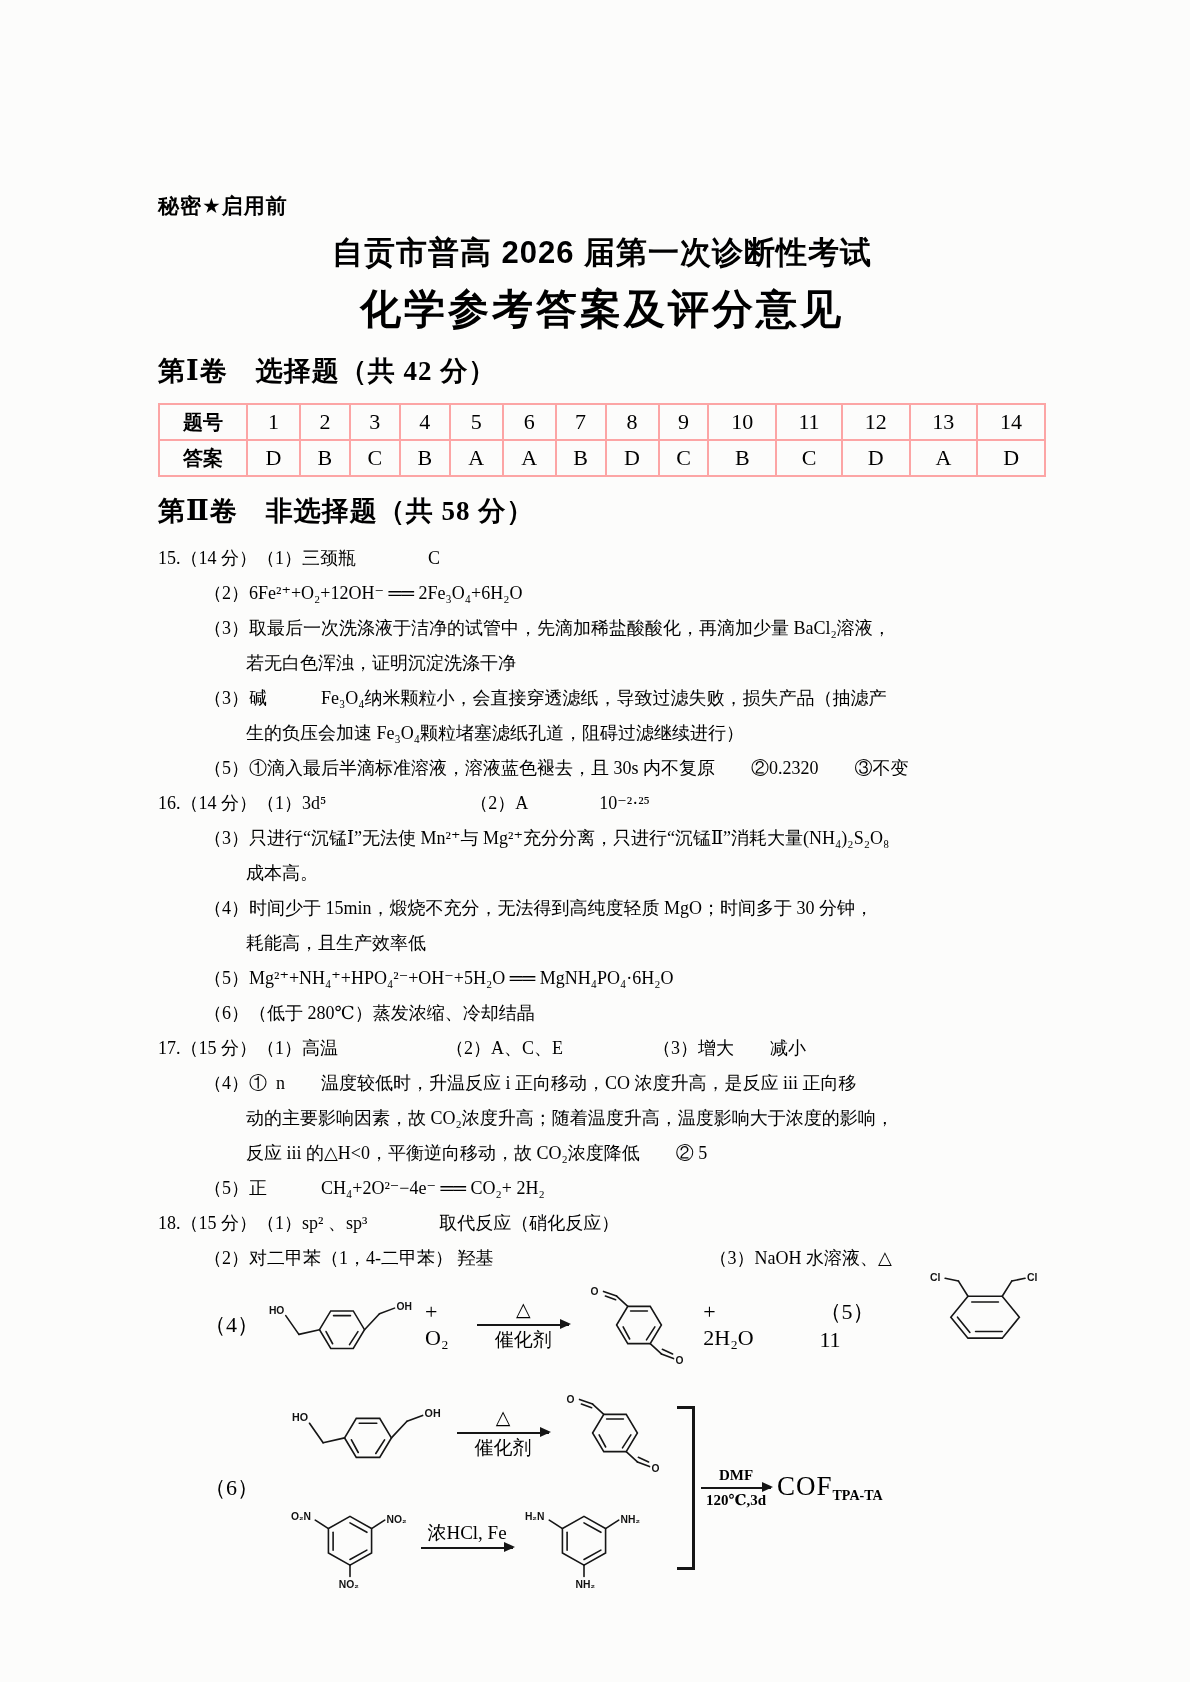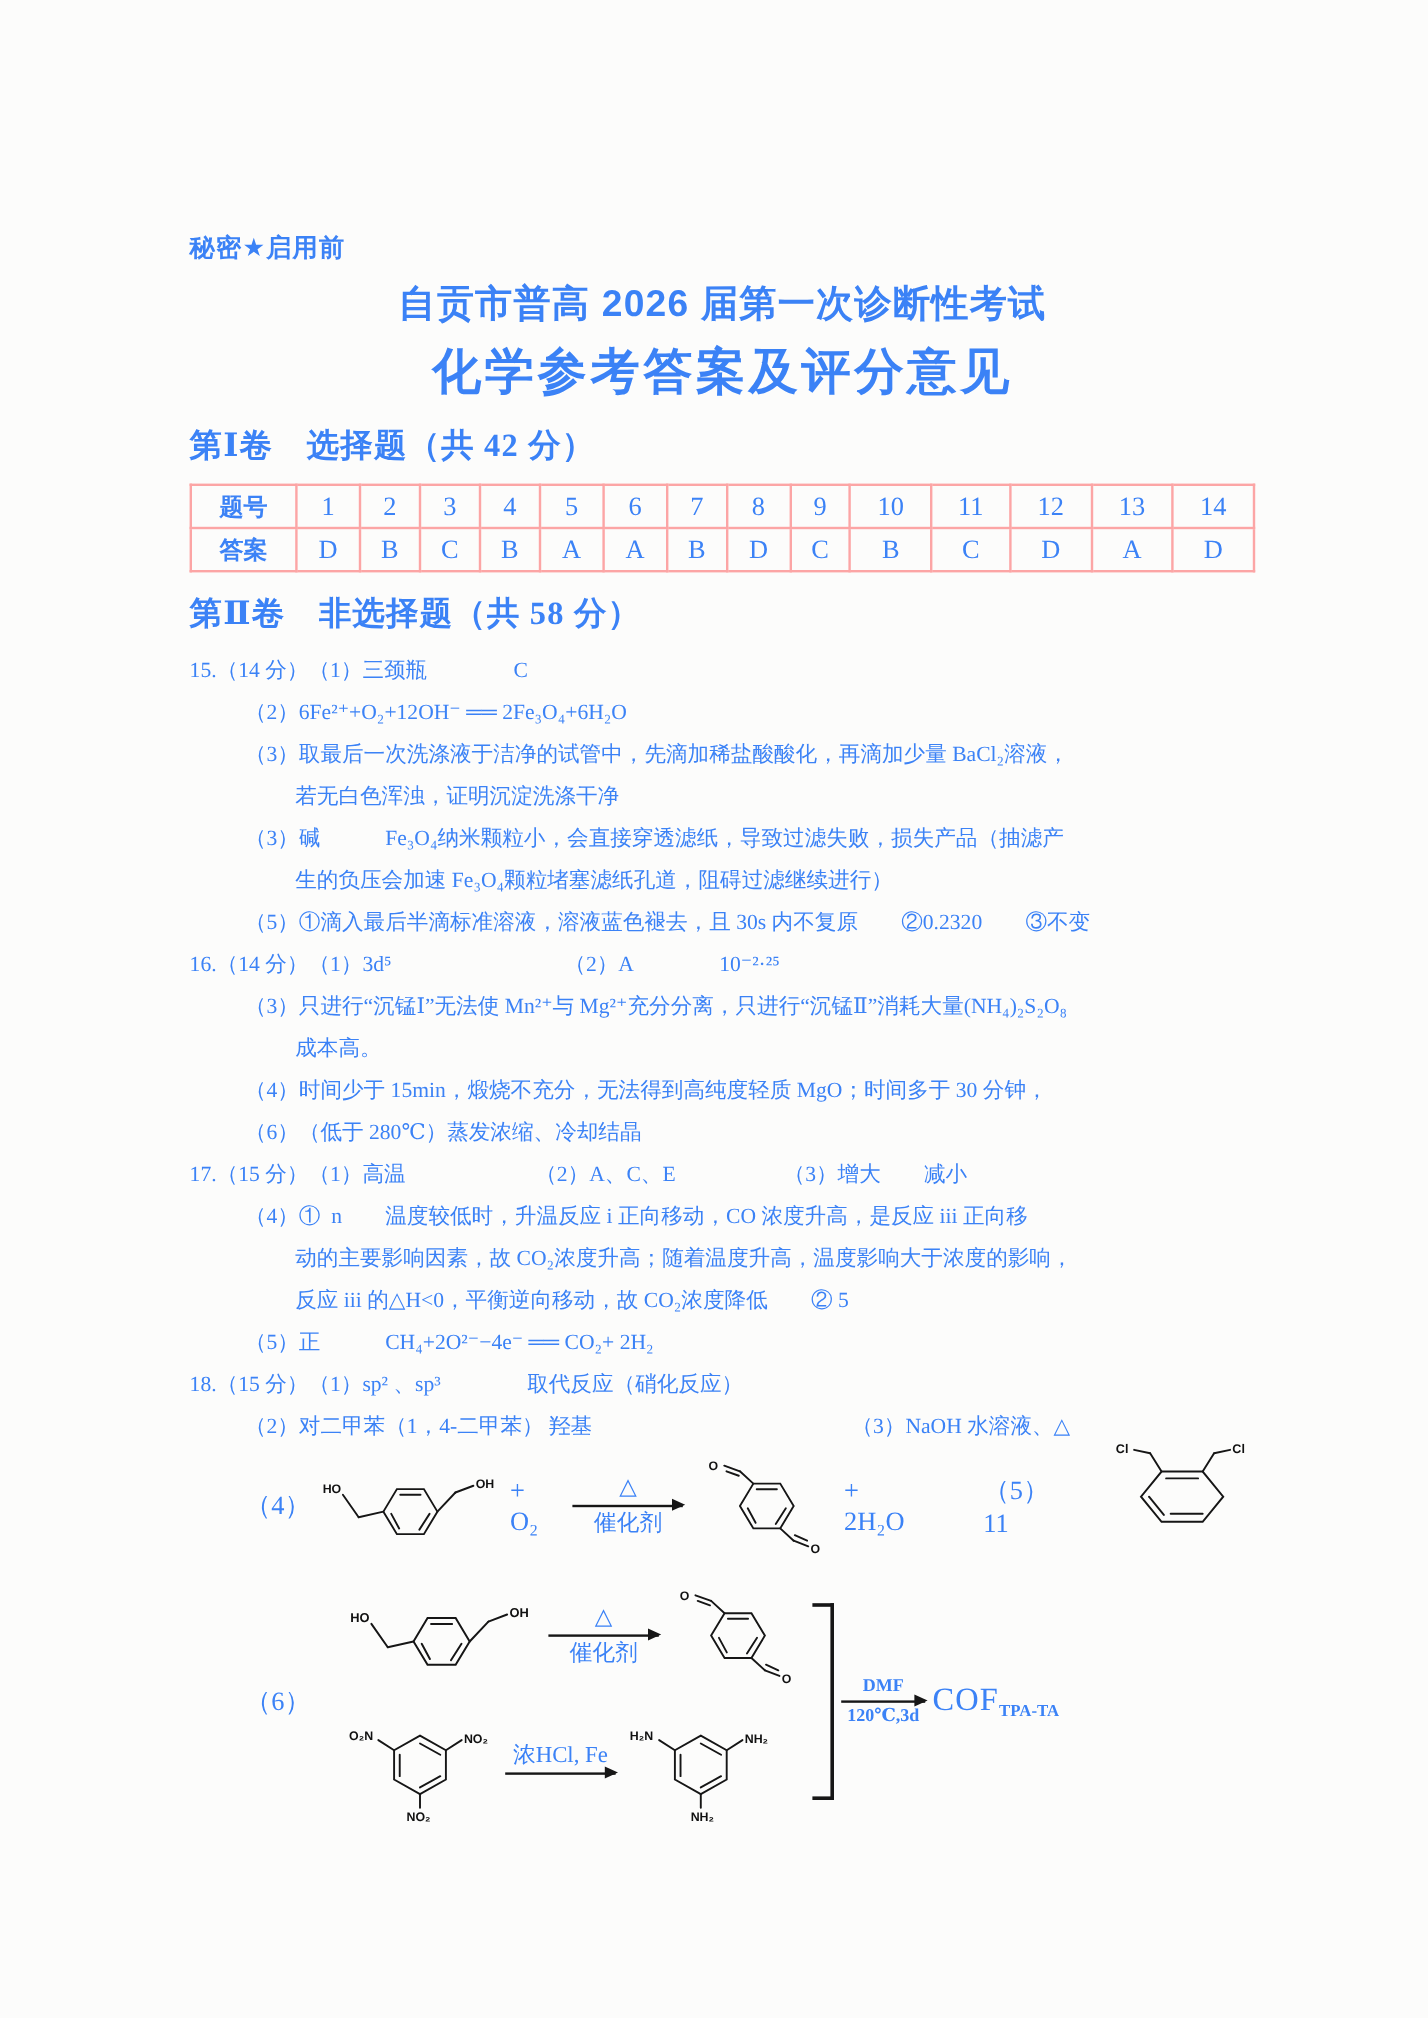--- a/index.html
+++ b/index.html
@@ -1,17 +1,17 @@
 <!DOCTYPE html>
 <html><head>
 <meta charset="utf-8">
 <style>
   html,body{margin:0;padding:0;background:#e8e8e8;}
   .page{
-    width:1190px;height:1682px;background:#fcfcfb;color:#3b82f6;
+    width:1190px;height:1682px;background:#fcfcfb;color:#000000;
     position:relative;overflow:hidden;margin:0 auto;
     font-family:"Liberation Serif","DejaVu Serif",serif;
   }
   .content{position:absolute;left:158px;top:192px;width:888px;}
   .classification{
     font-family:"Liberation Sans","DejaVu Sans",sans-serif;
     font-weight:bold;font-size:21px;margin-bottom:10px;letter-spacing:1px;
   }
   .title{
     text-align:center;font-weight:bold;font-size:31px;
@@ -118,20 +118,22 @@
       <div class="ln ind-a">（2）6Fe²⁺+O₂+12OH⁻ ══ 2Fe₃O₄+6H₂O</div>
       <div class="ln ind-a">（3）取最后一次洗涤液于洁净的试管中，先滴加稀盐酸酸化，再滴加少量 BaCl₂溶液，</div>
       <div class="ln ind-c">若无白色浑浊，证明沉淀洗涤干净</div>
       <div class="ln ind-a">（3）碱　　　Fe₃O₄纳米颗粒小，会直接穿透滤纸，导致过滤失败，损失产品（抽滤产</div>
       <div class="ln ind-c">生的负压会加速 Fe₃O₄颗粒堵塞滤纸孔道，阻碍过滤继续进行）</div>
       <div class="ln ind-a">（5）①滴入最后半滴标准溶液，溶液蓝色褪去，且 30s 内不复原　　②0.2320　　③不变</div>
       <div class="ln ind-q">16.（14 分）（1）3d⁵　　　　　　　　（2）A　　　　10⁻²·²⁵</div>
       <div class="ln ind-a">（3）只进行“沉锰Ⅰ”无法使 Mn²⁺与 Mg²⁺充分分离，只进行“沉锰Ⅱ”消耗大量(NH₄)₂S₂O₈</div>
       <div class="ln ind-c">成本高。</div>
       <div class="ln ind-a">（4）时间少于 15min，煅烧不充分，无法得到高纯度轻质 MgO；时间多于 30 分钟，</div>
+      <div class="ln ind-c">耗能高，且生产效率低</div>
+      <div class="ln ind-a">（5）Mg²⁺+NH₄⁺+HPO₄²⁻+OH⁻+5H₂O ══ MgNH₄PO₄·6H₂O</div>
       <div class="ln ind-a">（6）（低于 280℃）蒸发浓缩、冷却结晶</div>
       <div class="ln ind-q">17.（15 分）（1）高温　　　　　　（2）A、C、E　　　　　（3）增大　　减小</div>
       <div class="ln ind-a">（4）①  n　　温度较低时，升温反应 i 正向移动，CO 浓度升高，是反应 iii 正向移</div>
       <div class="ln ind-c">动的主要影响因素，故 CO₂浓度升高；随着温度升高，温度影响大于浓度的影响，</div>
       <div class="ln ind-c">反应 iii 的△H&lt;0，平衡逆向移动，故 CO₂浓度降低　　② 5</div>
       <div class="ln ind-a">（5）正　　　CH₄+2O²⁻−4e⁻ ══ CO₂+ 2H₂</div>
       <div class="ln ind-q">18.（15 分）（1）sp² 、sp³　　　　取代反应（硝化反应）</div>
       <div class="ln ind-a">（2）对二甲苯（1，4-二甲苯） 羟基　　　　　　　　　　　　（3）NaOH 水溶液、△</div>
     </div>
 

